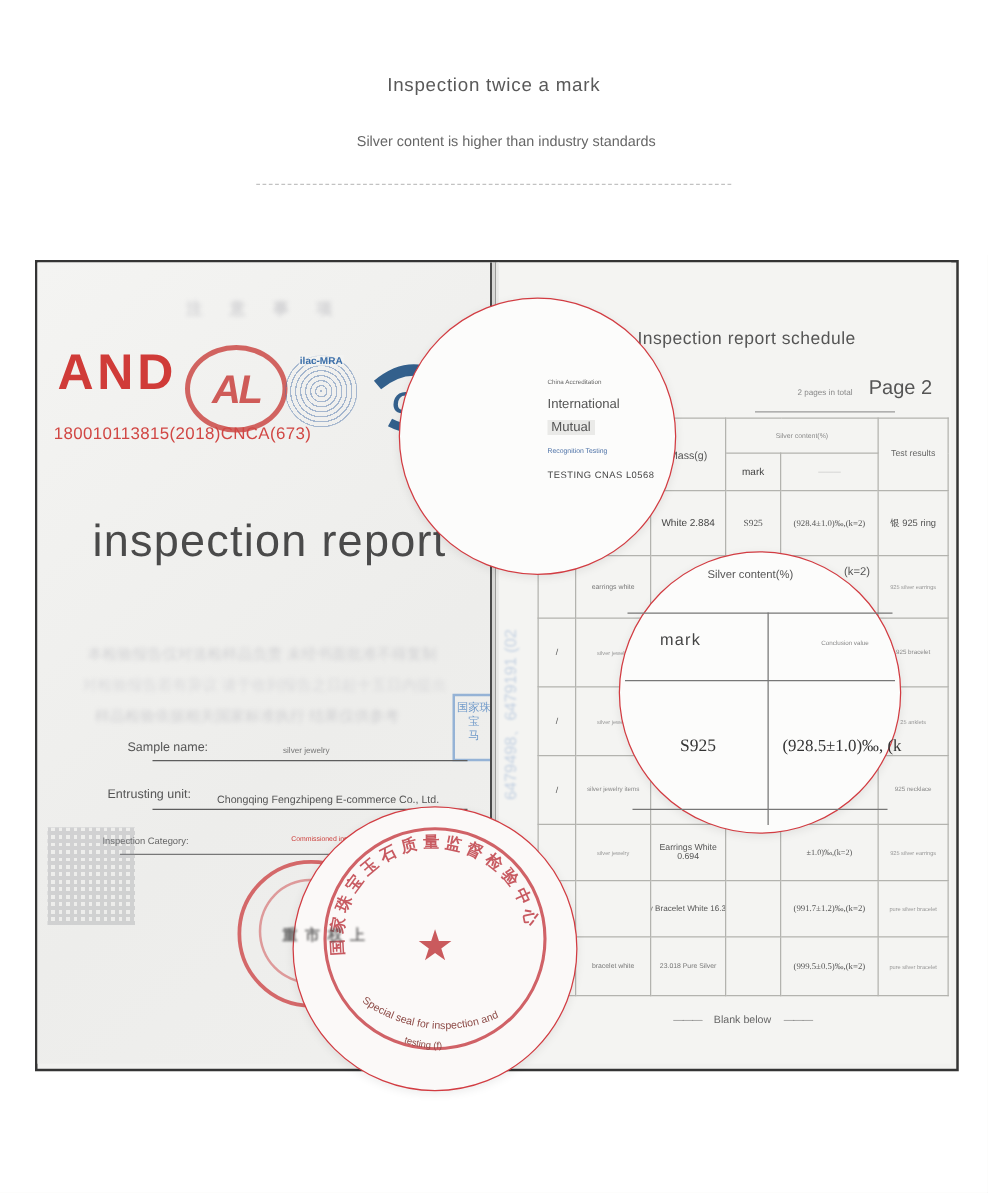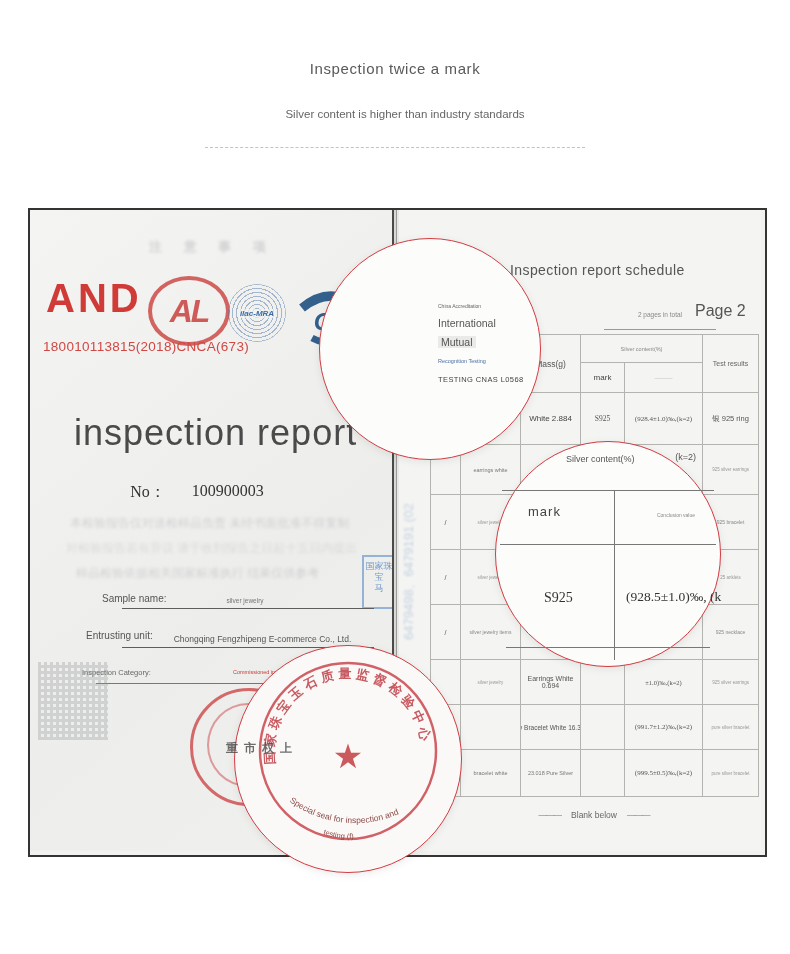--- a/index.html
+++ b/index.html
@@ -18,21 +18,21 @@
   .pg-divider{position:absolute;left:362px;top:0;width:7px;height:641px;background:linear-gradient(90deg,#4a4a4a 0 2px,#d8d8d6 2px 4px,#9a9a98 4px 5px,#e8e8e6 5px 7px);}
 
   .faint{color:#8b8b97;filter:blur(1.6px);opacity:.3;white-space:nowrap;}
   .faint2{color:#9a9aa6;filter:blur(1.8px);opacity:.25;white-space:nowrap;}
 
   
   .notice-faint{position:absolute;left:0;right:0;top:28px;text-align:center;font-size:13px;letter-spacing:9px;font-weight:bold;}
   .and-label{position:absolute;left:16px;top:66px;font-size:40px;font-weight:bold;color:#d03b38;letter-spacing:3px;}
   .cal-logo{position:absolute;left:118px;top:66px;width:74px;height:62px;border:4px solid rgba(203,74,71,.85);border-radius:50%;display:flex;align-items:center;justify-content:center;}
   .cal-letters{font-size:32px;font-weight:bold;font-style:italic;color:rgba(203,74,71,.9);letter-spacing:-2px;}
-  .ilac-stamp{position:absolute;left:198px;top:74px;width:58px;height:58px;border-radius:50%;background:repeating-radial-gradient(circle at 50% 50%, rgba(72,112,168,.45) 0 1px, rgba(0,0,0,0) 1px 4px);display:flex;align-items:center;justify-content:center;font-style:italic;}
+  .ilac-stamp{position:absolute;left:198px;top:74px;width:58px;height:58px;border-radius:50%;background:repeating-radial-gradient(circle at 50% 50%, rgba(72,112,168,.45) 0 1px, rgba(0,0,0,0) 1px 4px);display:flex;align-items:flex-start;justify-content:center;}
   .ilac-label{font-size:8px;font-weight:bold;color:#3a6ea8;background:rgba(244,244,242,.7);padding:0 1px;}
   .cnas-mini{position:absolute;left:266px;top:80px;width:70px;height:56px;}
   .cert-number{position:absolute;left:13px;top:129px;font-size:13.5px;color:#d14744;letter-spacing:.3px;}
   .big-title{position:absolute;left:44px;top:202px;font-size:36px;font-weight:500;color:#4a4a4a;letter-spacing:1px;}
   .no-row{position:absolute;left:0;right:30px;top:272px;display:flex;justify-content:center;gap:26px;font-family:"Liberation Serif",serif;font-size:16px;color:#333;}
   .fl1{position:absolute;left:40px;top:305px;font-size:12px;}
   .fl2{position:absolute;left:36px;top:330px;font-size:12px;}
   .fl3{position:absolute;left:46px;top:355px;font-size:12px;}
   .blue-stamp{position:absolute;left:332px;top:345px;width:34px;height:54px;border:2px solid rgba(90,140,200,.7);color:#5b8cc4;font-size:9px;line-height:11px;text-align:center;filter:blur(.4px);opacity:.85;padding-top:4px;box-sizing:border-box;}
   .row-label{position:absolute;font-size:10px;color:#555;}
@@ -115,24 +115,20 @@
         <svg width="70" height="56" viewBox="0 0 70 56">
           <path d="M6 18 Q35 -6 64 18" stroke="#33608c" stroke-width="9" fill="none"></path>
           <text x="35" y="40" text-anchor="middle" font-size="24" font-weight="bold" font-style="italic" fill="#33608c">CN</text>
           <path d="M16 48 Q35 58 54 48" stroke="#33608c" stroke-width="7" fill="none"></path>
         </svg>
       </div>
       <div class="cert-number">180010113815(2018)CNCA(673)</div>
 
       <div class="big-title">inspection report</div>
 
-      <div class="no-row">
-        <span>No：</span>
-        <span>100900003</span>
-      </div>
 
       <div class="fl1 faint">本检验报告仅对送检样品负责 未经书面批准不得复制</div>
       <div class="fl2 faint2">对检验报告若有异议 请于收到报告之日起十五日内提出</div>
       <div class="fl3 faint">样品检验依据相关国家标准执行 结果仅供参考</div>
 
       <div class="blue-stamp">
         <div>国家珠宝</div>
         <div>马</div>
       </div>
 

